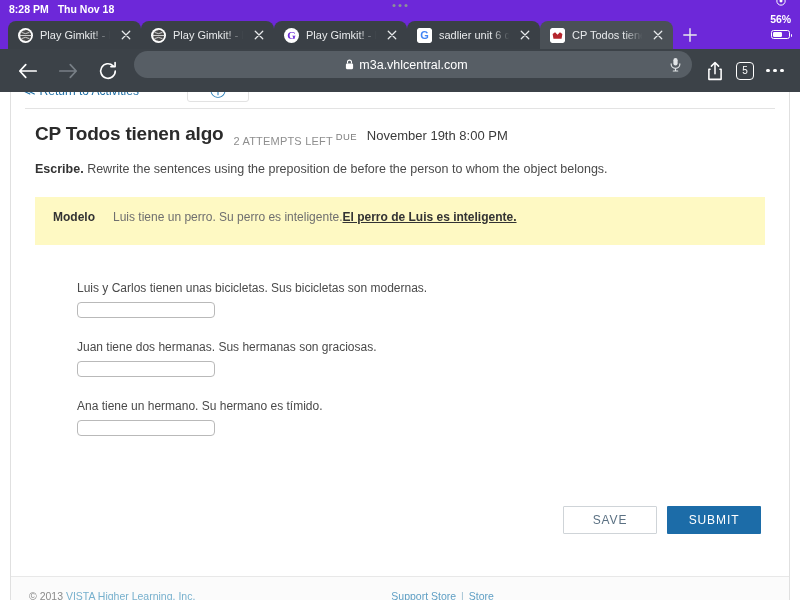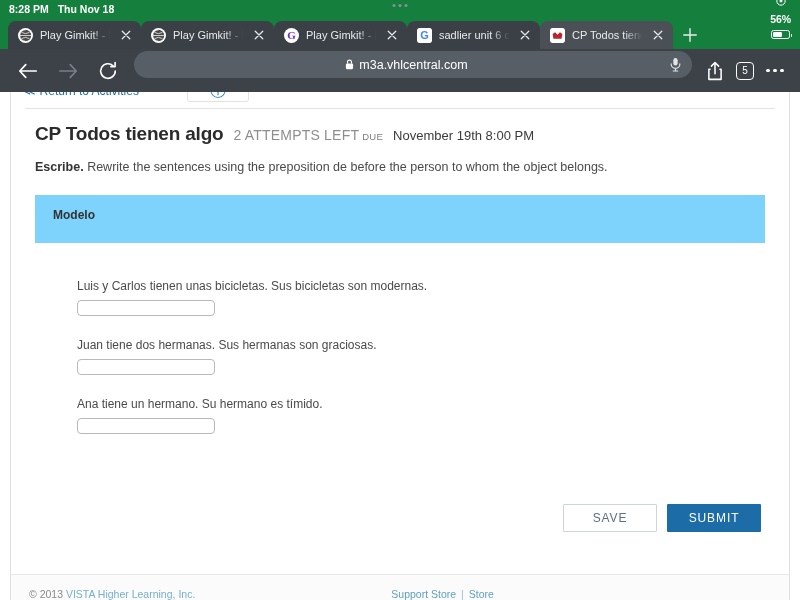--- a/index.html
+++ b/index.html
@@ -7,21 +7,21 @@
     width: 800px; height: 600px;
     font-family: "Liberation Sans", sans-serif;
     background: #ffffff;
     overflow: hidden;
   }
 
   
   .browser { width: 800px; height: 600px; position: relative; background:#fff; }
 
   .chrome {
-    background: #15803d;
+    background: #6d28d9;
     width: 800px;
     position: relative;
     z-index: 5;
   }
 
   
   .statusbar {
     height: 18px;
     display: flex;
     align-items: center;
@@ -235,25 +235,25 @@
     gap: 10px;
     padding: 14px 10px 0 10px;
   }
   .act-title {
     font-size: 19px;
     font-weight: bold;
     color: #2b2b2b;
     letter-spacing: -0.2px;
   }
   .attempts {
-    font-size: 14px;
+    font-size: 11px;
     color: #8e8e8e;
     letter-spacing: 0.2px;
     align-self: flex-start;
-    margin-top: 4px;
+    margin-top: 12px;
   }
   .due-label {
     font-size: 9.5px;
     color: #7d7d7d;
     letter-spacing: 0.3px;
     margin-left: -7px;
   }
   .due-date {
     font-size: 13px;
     color: #3a3a3a;
@@ -262,21 +262,21 @@
   .instr {
     padding: 14px 10px 0 10px;
     font-size: 12.5px;
     color: #4a4a4a;
     line-height: 1.4;
   }
   .instr b { color:#333; }
 
   .modelo {
     margin: 18px 10px 0 10px;
-    background: #7dd3fc;
+    background: #fef9c3;
     padding: 13px 18px;
     display: flex;
     align-items: baseline;
     gap: 18px;
     min-height: 48px;
   }
   .modelo-label { font-size:12px; font-weight:bold; color:#333; flex:0 0 auto; }
   .modelo-text { font-size:12px; color:#6f6f6f; }
   .modelo-answer { font-weight:bold; color:#333; text-decoration: underline; }
 
@@ -371,20 +371,23 @@
             <span class="due-date">November 19th 8:00 PM</span>
           </div>
 
           <div class="instr">
             <b>Escribe.</b>
             <span>Rewrite the sentences using the preposition de before the person to whom the object belongs.</span>
           </div>
 
           <div class="modelo">
             <span class="modelo-label">Modelo</span>
+            <span class="modelo-text">
+              <span>Luis tiene un perro. Su perro es inteligente.</span><span class="modelo-answer">El perro de Luis es inteligente.</span>
+            </span>
           </div>
 
           <div class="items">
             <div class="item">
               <div class="item-sentence">Luis y Carlos tienen unas bicicletas. Sus bicicletas son modernas.</div>
               <input class="item-input" type="text" value="" placeholder="" style="">
             </div>
             <div class="item">
               <div class="item-sentence">Juan tiene dos hermanas. Sus hermanas son graciosas.</div>
               <input class="item-input" type="text" value="" placeholder="" style="">

